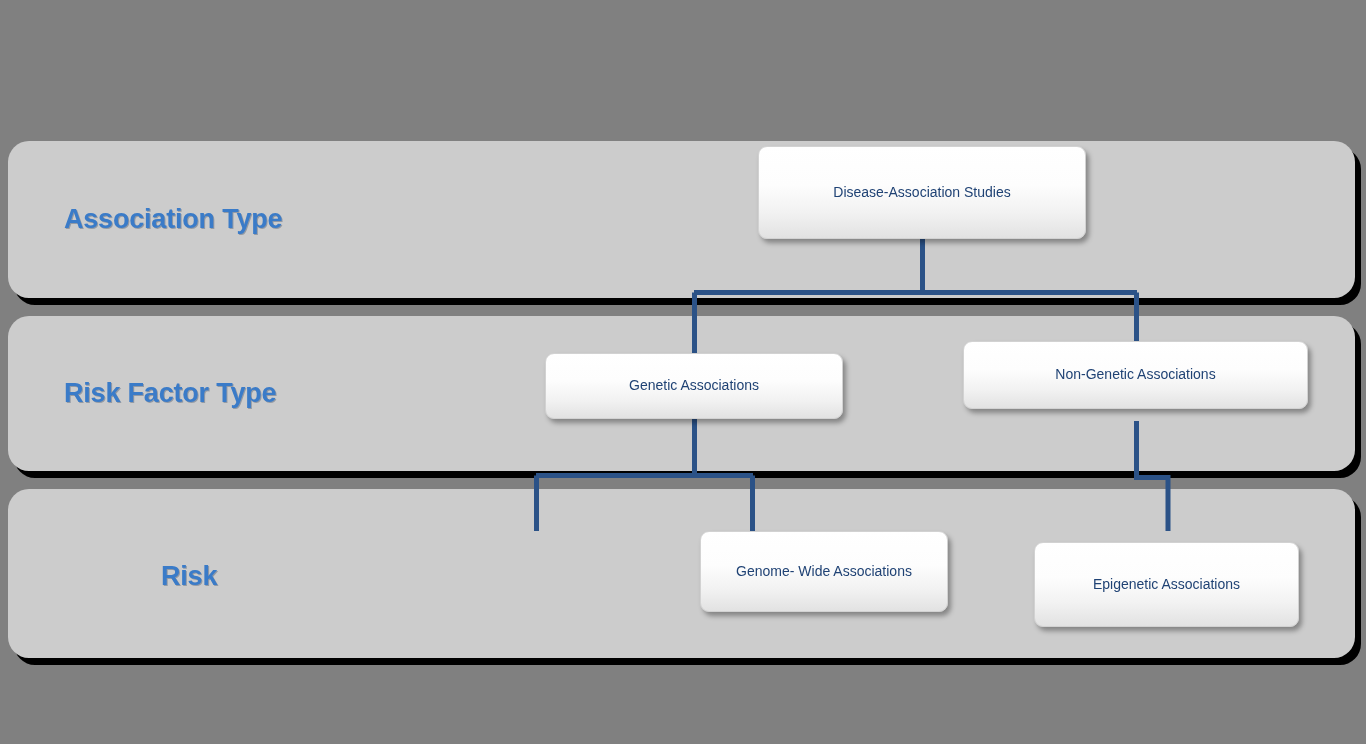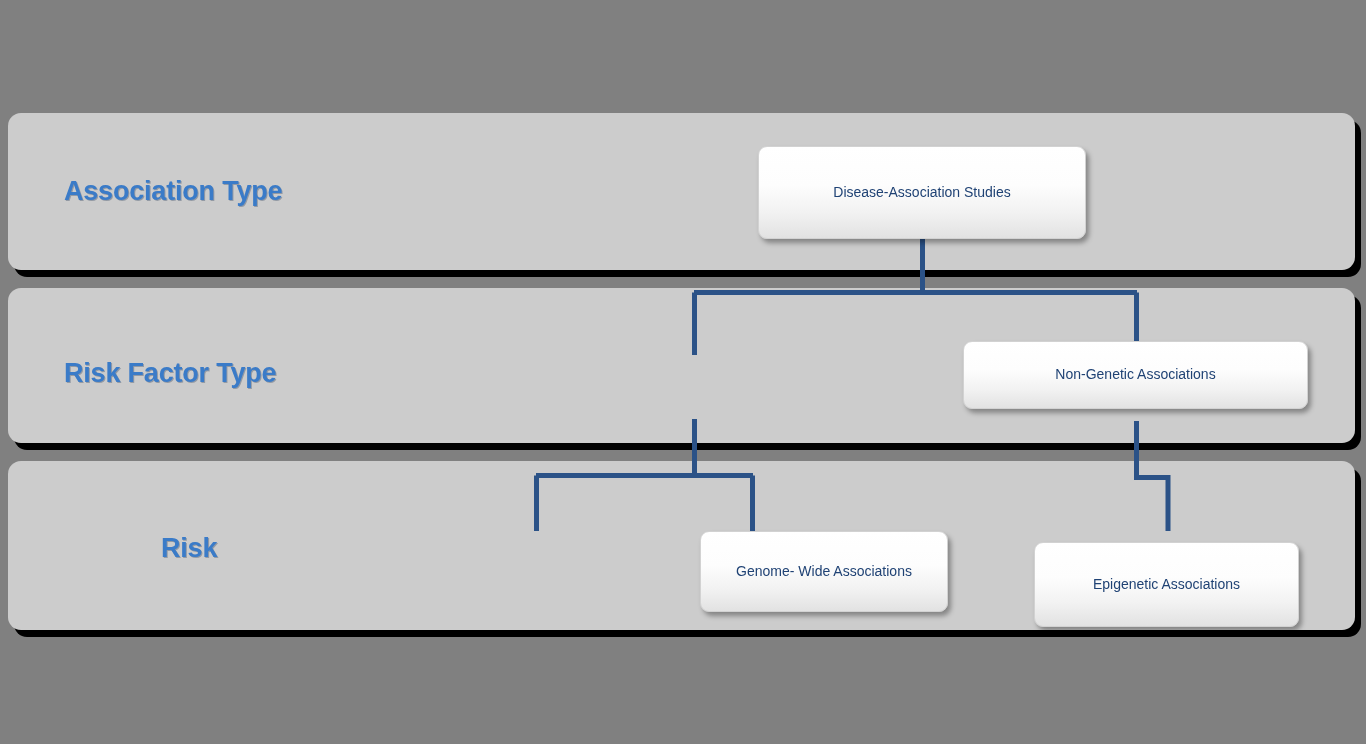--- a/index.html
+++ b/index.html
@@ -20,40 +20,41 @@
     height: 744px;
     background: #808080;
   }
 
   
   .band {
     position: absolute;
     left: 8px;
     width: 1347px;
     background: #cccccc;
-    border-radius: 13px;
+    border-radius: 21px;
     box-shadow: 6px 7px 0px 0px #000000;
     box-sizing: border-box;
+    margin-top: 28px;
   }
   #band-association { top: 113px;  height: 157px; }
   #band-risk        { top: 288px;  height: 155px; }
   #band-scope       { top: 461px;  height: 169px; }
 
   .band-label {
     position: absolute;
     left: 56px;
     font-weight: bold;
     font-size: 27px;
     color: #3a7bc8;
     letter-spacing: -0.2px;
     text-shadow: 1px 1px 0 rgba(40,60,90,0.35);
     white-space: nowrap;
   }
   #label-association { top: 63px; }
-  #label-risk        { top: 70px; }
+  #label-risk        { top: 62px; }
   #label-scope       { top: 72px; left: 153px; }
 
   
   #connectors {
     position: absolute;
     left: 0; top: 0;
     width: 1366px;
     height: 744px;
     pointer-events: none;
   }
@@ -112,20 +113,21 @@
       <path d="M 536 475.5 L 753 475.5"></path>
       <path d="M 536.5 475.5 L 536.5 531"></path>
       <path d="M 752.5 475.5 L 752.5 533"></path>
 
       <path d="M 1136.5 421 L 1136.5 477.5 L 1168 477.5 L 1168 531"></path>
     </g>
   </svg>
 
   <div class="node" id="node-disease">Disease-Association Studies</div>
 
+  <div class="node" id="node-genetic">Genetic Associations</div>
 
   <div class="node" id="node-nongenetic">Non-Genetic Associations</div>
 
 
   <div class="node" id="node-gwas">Genome- Wide Associations</div>
 
   <div class="node" id="node-epigenetic">Epigenetic Associations</div>
 
 </div>
 

